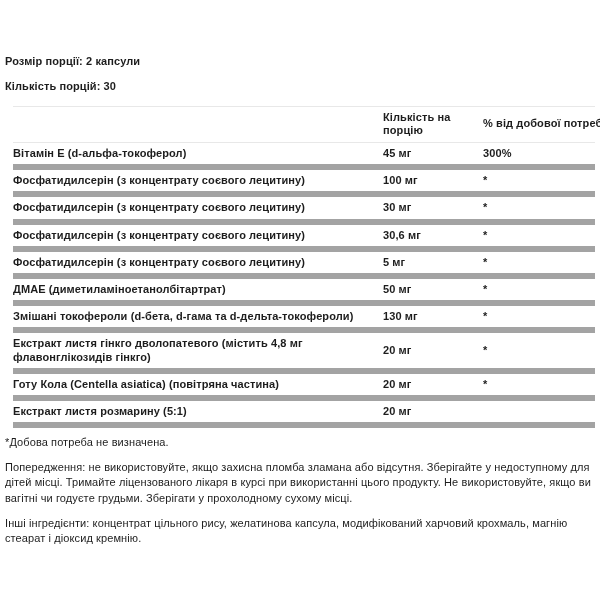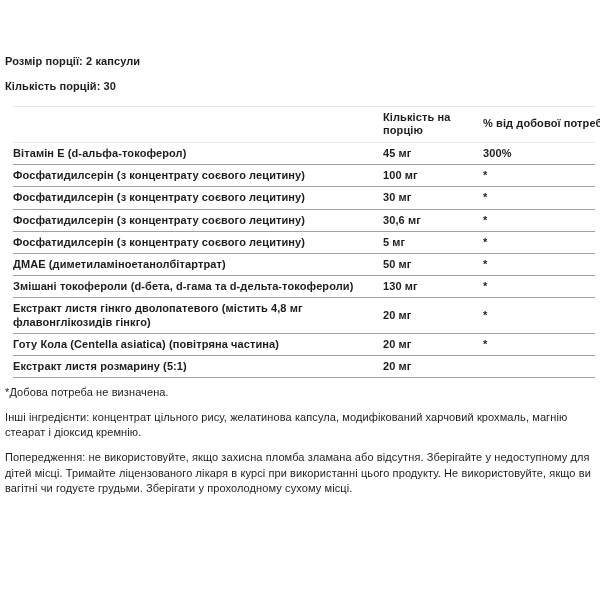--- a/index.html
+++ b/index.html
@@ -49,21 +49,21 @@
     font-weight: 700;
     padding: 4px 0;
     border-top: 1px solid #e8e8e8;
     border-bottom: 1px solid #e8e8e8;
     line-height: 1.25;
   }
   table.facts thead th.h-dv { white-space: nowrap; }
   table.facts td {
     vertical-align: middle;
     padding: 4px 0;
-    border-bottom: 1px solid #a3a3a3;
+    border-bottom: 6px solid #a3a3a3;
     line-height: 1.2;
   }
   td.c-name { padding-right: 14px; }
   .notes {
     margin: 7px 0 0 0;
   }
   .note {
     margin: 0 0 9px 0;
     font-size: 11px;
     font-weight: 400;
@@ -142,16 +142,16 @@
         <tr>
     <td class="c-name">Екстракт листя розмарину (5:1)</td>
     <td class="c-amt">20 мг</td>
     <td class="c-dv"></td>
   </tr>
       </tbody>
   </table>
 
   <div class="notes">
       <p class="note">*Добова потреба не визначена.</p>
+      <p class="note">Попередження: не використовуйте, якщо захисна пломба зламана або відсутня. Зберігайте у недоступному для дітей місці. Тримайте ліцензованого лікаря в курсі при використанні цього продукту. Не використовуйте, якщо ви вагітні чи годуєте грудьми. Зберігати у прохолодному сухому місці.</p>
       <p class="note">Інші інгредієнти: концентрат цільного рису, желатинова капсула, модифікований харчовий крохмаль, магнію стеарат і діоксид кремнію.</p>
-      <p class="note">Попередження: не використовуйте, якщо захисна пломба зламана або відсутня. Зберігайте у недоступному для дітей місці. Тримайте ліцензованого лікаря в курсі при використанні цього продукту. Не використовуйте, якщо ви вагітні чи годуєте грудьми. Зберігати у прохолодному сухому місці.</p>
     </div>
 </div>
 
 </body></html>

